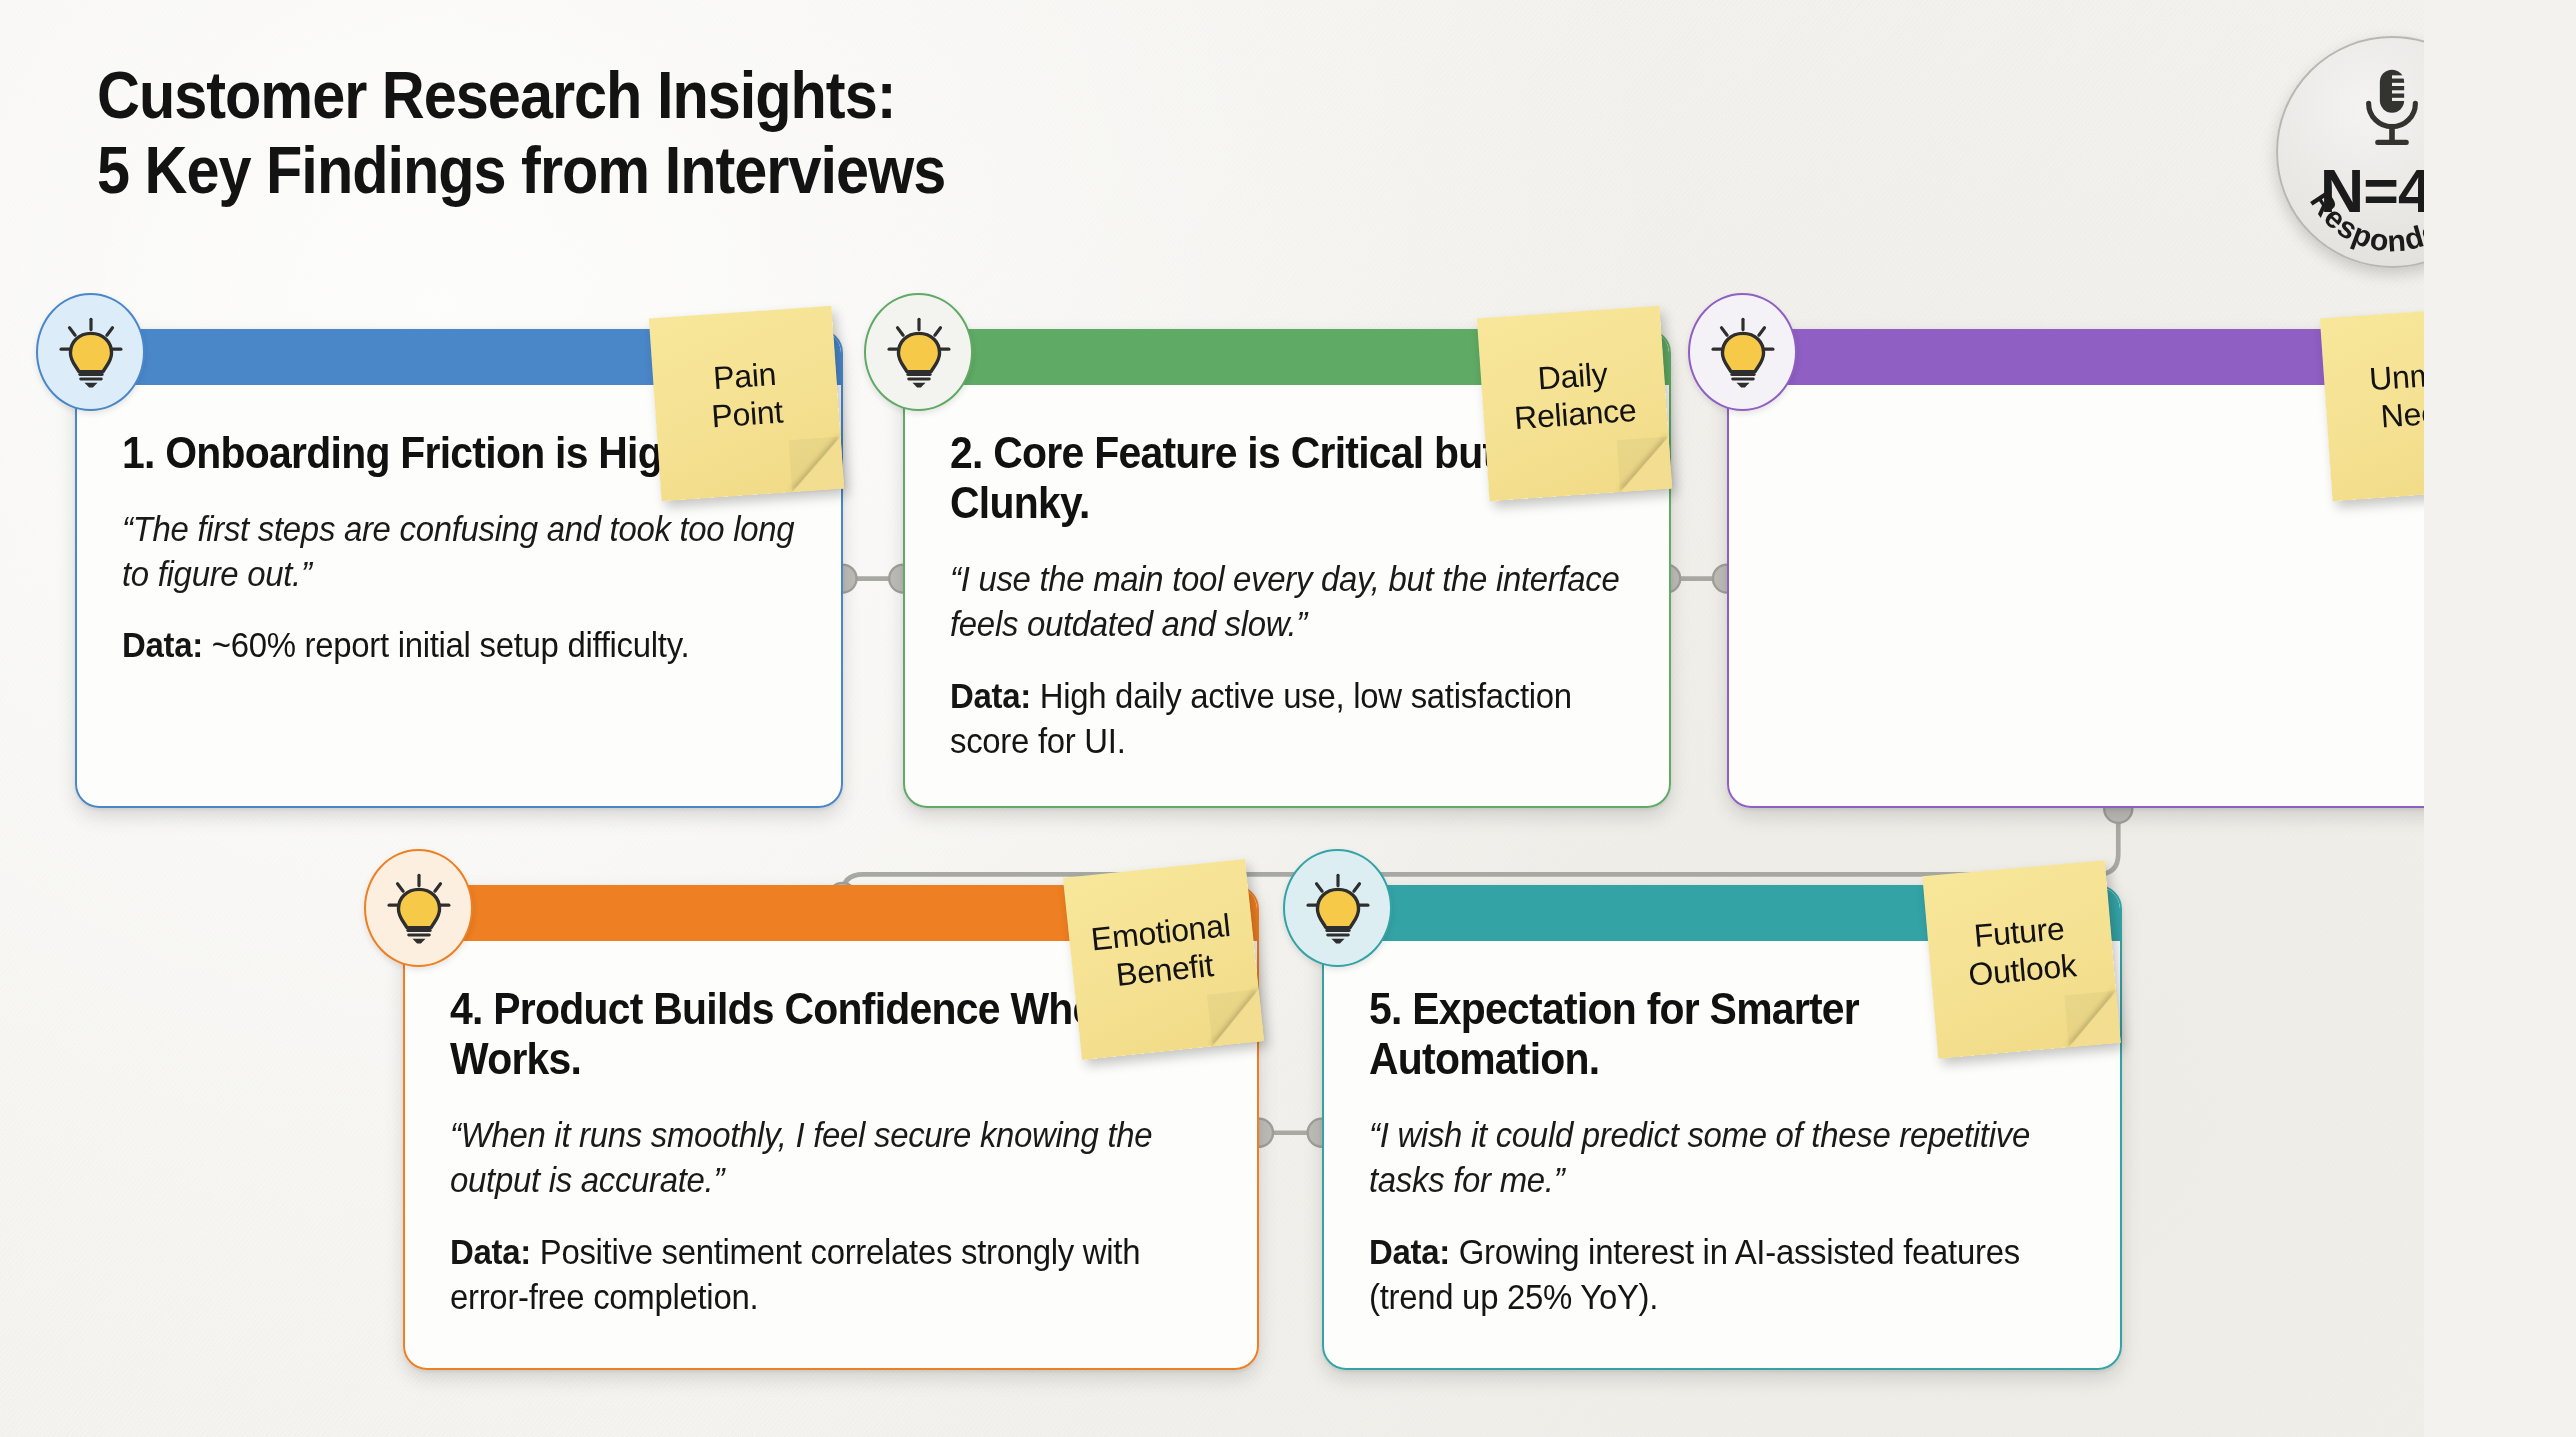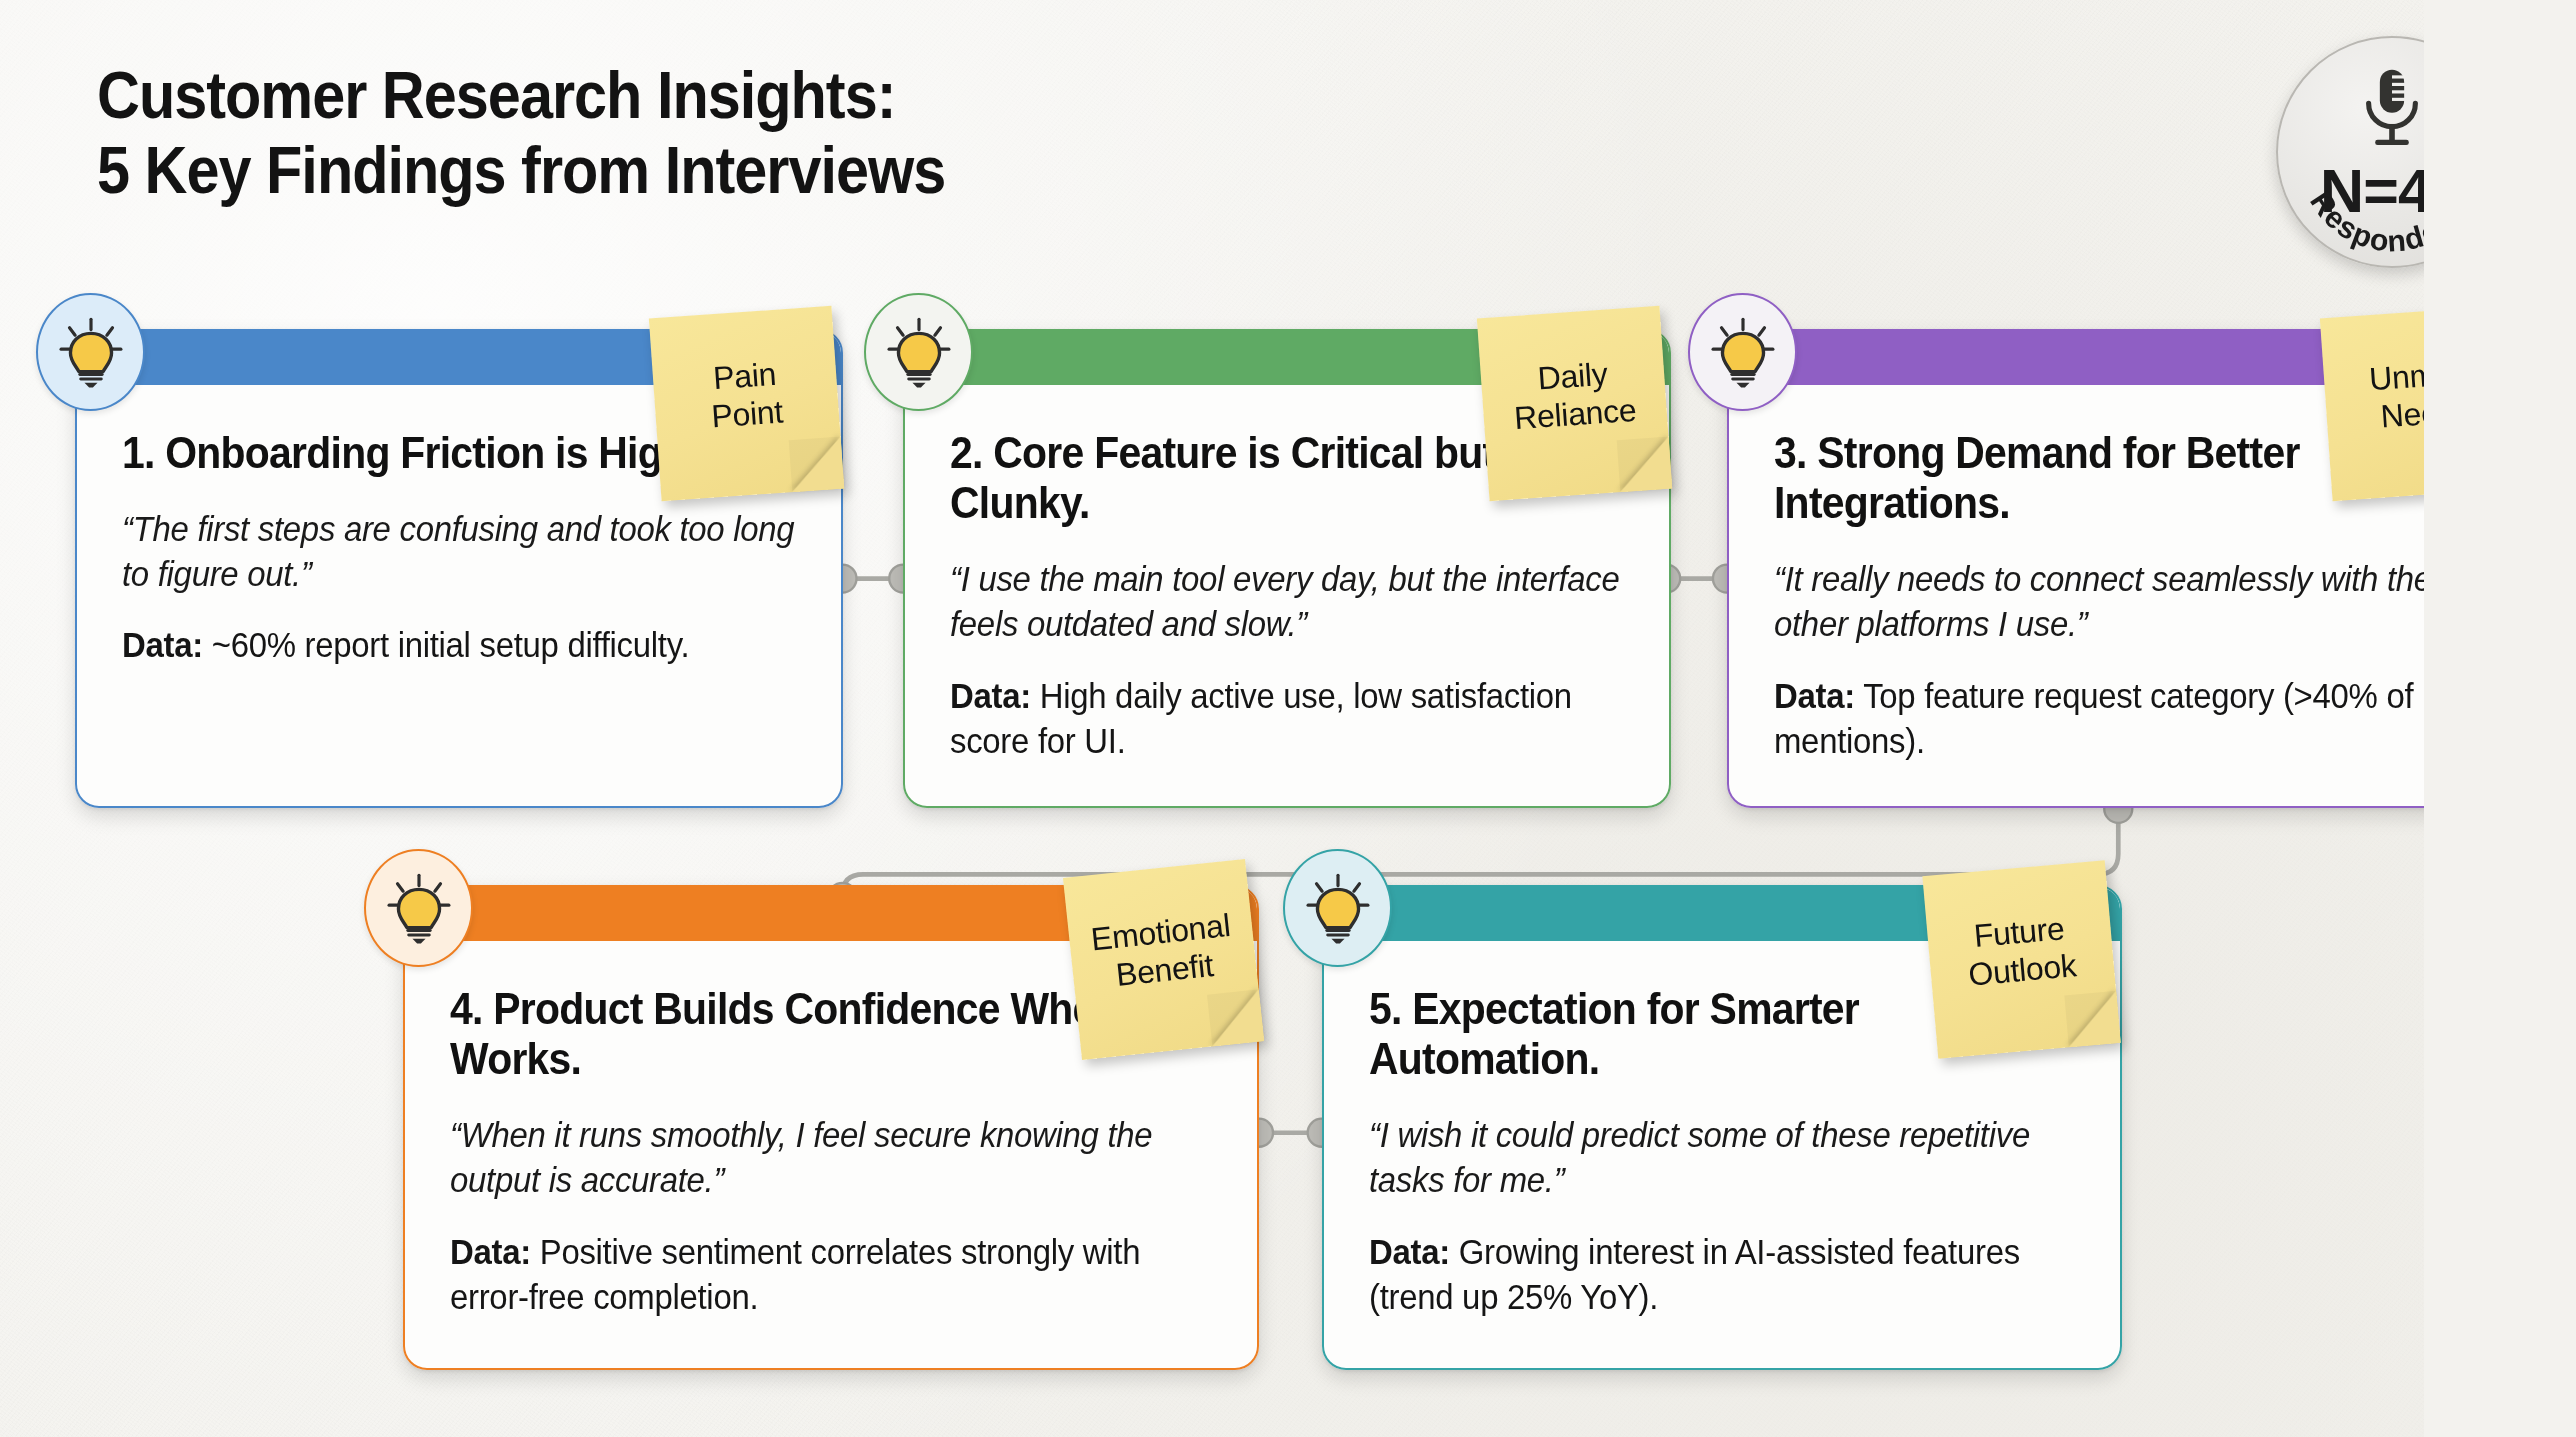--- a/index.html
+++ b/index.html
@@ -335,25 +335,20 @@
     <div class="sticky" style="left:580px; top:-17px; transform:rotate(-4deg);">
       <div class="txt">Daily<br>Reliance</div>
       <div class="fold2"></div>
       <div class="fold"></div>
     </div>
   </div>
 
   <div class="card" style="--accent:#8f5fc4; --bulbbg:#f4f2f6; left:1727px; top:329px; width:777px; height:479px;">
     <div class="frame">
       <div class="hdr"></div>
-      <div class="body">
-        <h2>3. Strong Demand for Better Integrations.</h2>
-        <p class="quote">“It really needs to connect seamlessly with the other platforms I use.”</p>
-        <p class="datum"><b>Data:</b><span> Top feature request category (&gt;40% of mentions).</span></p>
-      </div>
     </div>
     <div class="bulb">
       <svg width="71" height="73" viewBox="0 0 76 78">
         <g stroke="#2e2e2e" stroke-width="3.4" stroke-linecap="round">
           <line x1="38" y1="4" x2="38" y2="15"></line>
           <line x1="15" y1="13" x2="21" y2="21"></line>
           <line x1="61" y1="13" x2="55" y2="21"></line>
           <line x1="6" y1="36" x2="16" y2="36"></line>
           <line x1="70" y1="36" x2="60" y2="36"></line>
         </g>

